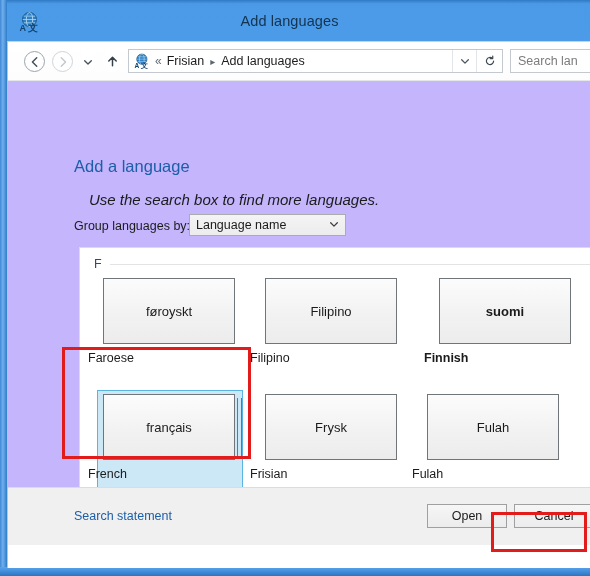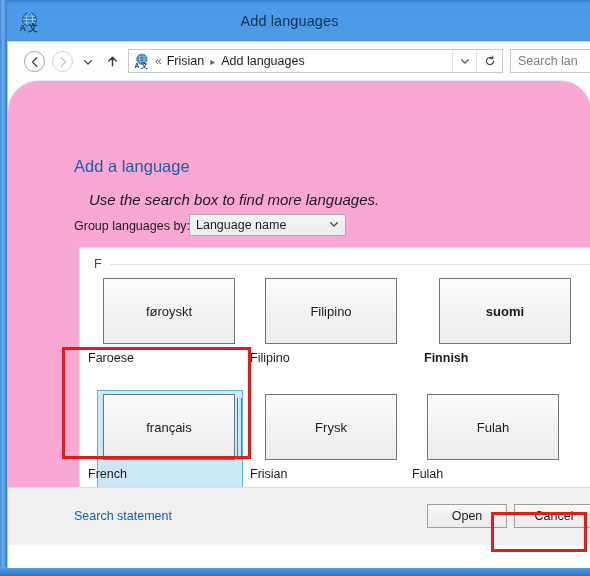--- a/index.html
+++ b/index.html
@@ -102,23 +102,22 @@
     border: 1px solid #c3c9ce; background: #ffffff;
     display: flex; align-items: center; padding-left: 7px;
     font-size: 12.5px; color: #7c7c7c;
     white-space: nowrap; overflow: hidden;
   }
 
   
   .page {
     position: absolute; left: 0; top: 38px;
     width: 583px; height: 465px;
-    background: #f9a8d4;
+    background: #c4b5fd;
     border-top: 1px solid #e4e7ea;
-    border-radius: 31px;
   }
   .page-heading {
     position: absolute; left: 66px; top: 76px;
     font-size: 16.5px; color: #1c5ea8;
   }
   .page-sub {
     position: absolute; left: 81px; top: 110px;
     font-size: 15px; color: #1b1b1b; font-style: italic;
   }
   .groupby-label {

